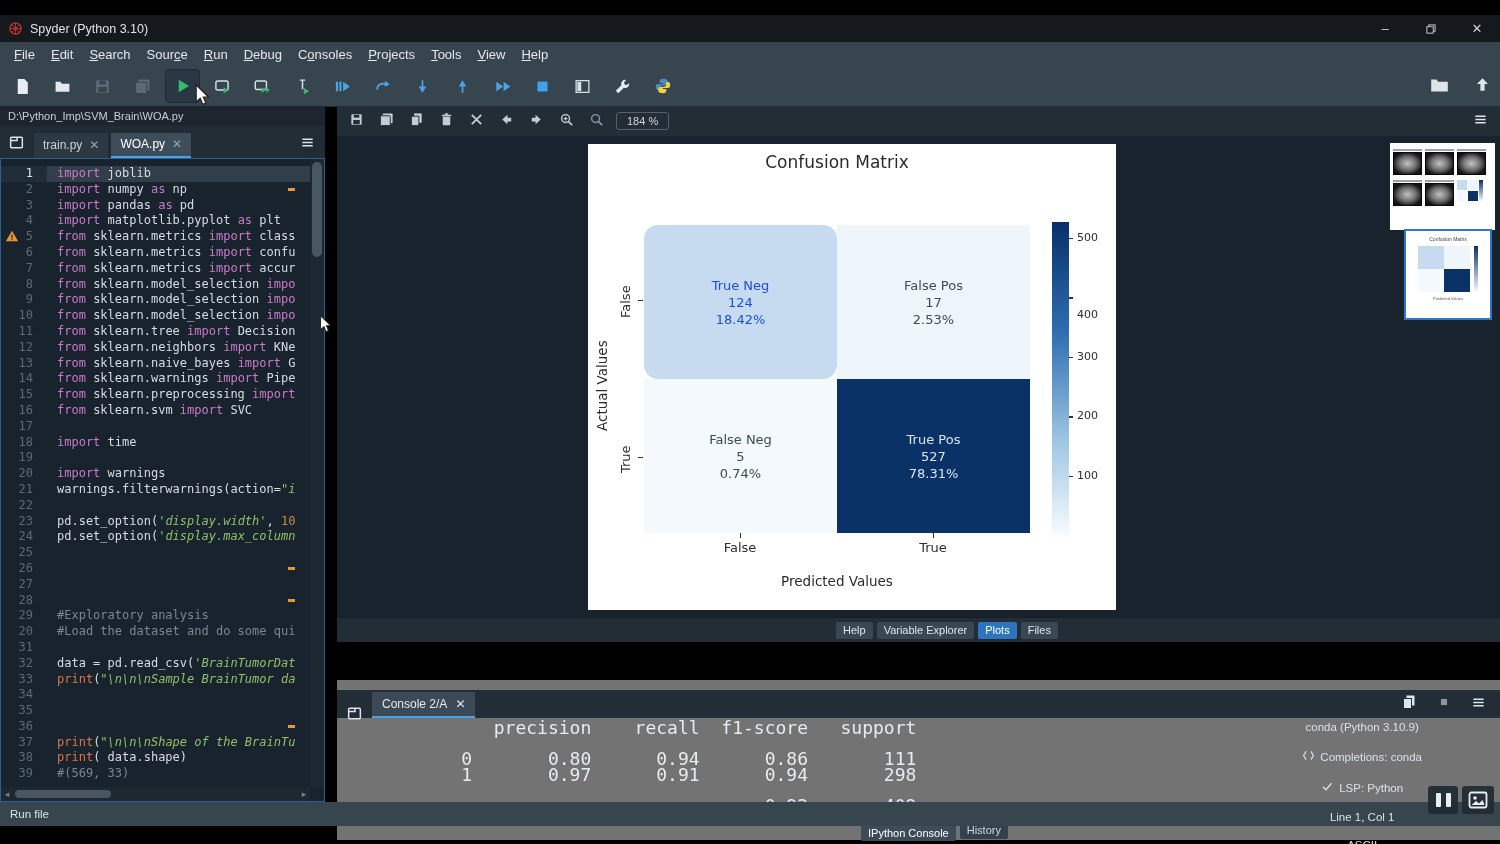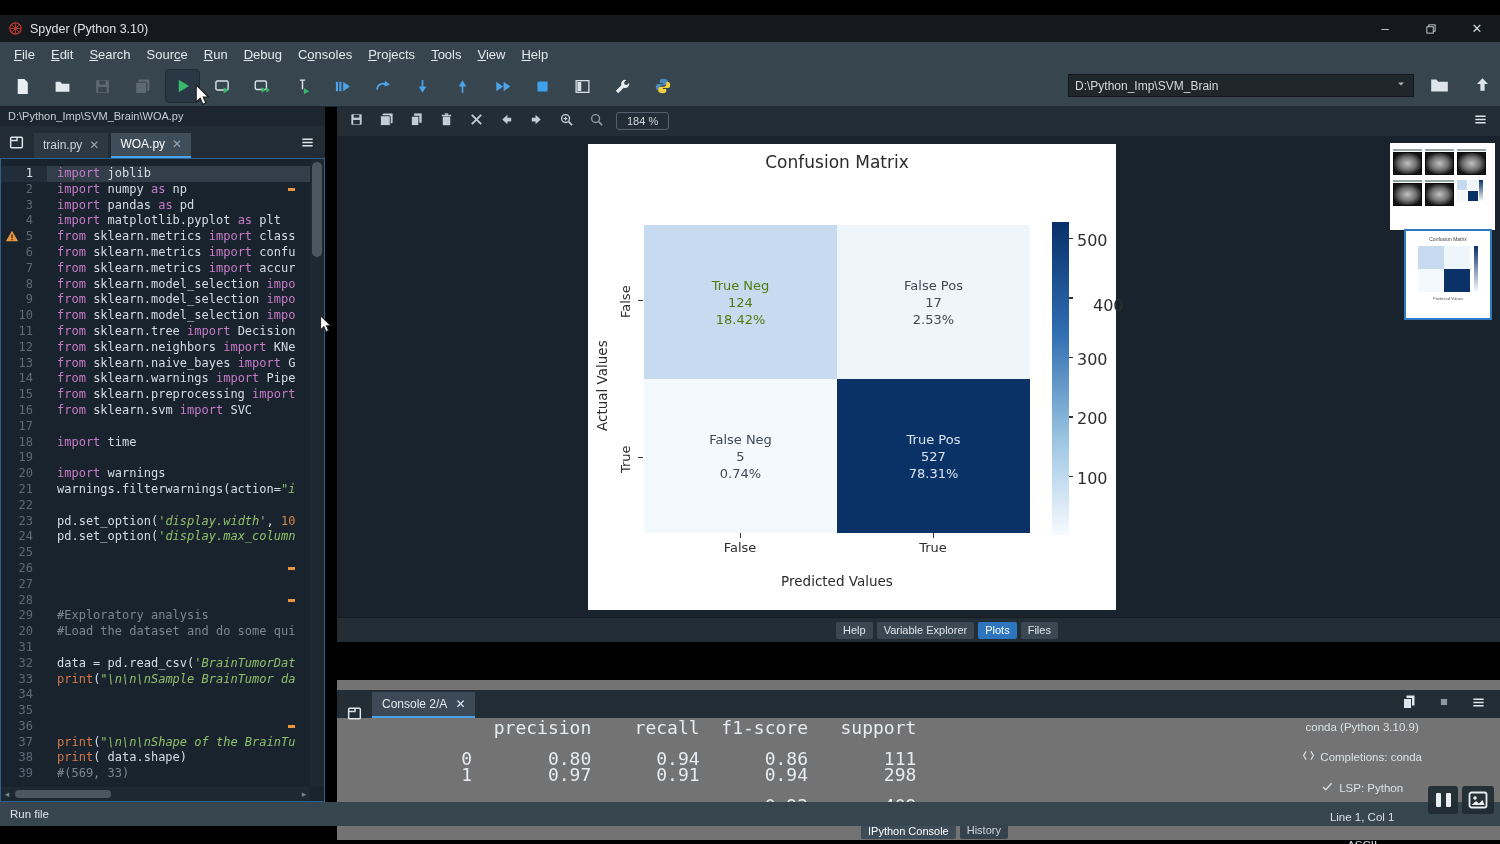--- a/index.html
+++ b/index.html
@@ -64,21 +64,21 @@
   .cell{display:flex;flex-direction:column;align-items:center;justify-content:center;font-size:13px;line-height:17px;}
   .vtext{writing-mode:vertical-rl;transform:rotate(180deg);}
   .ytick{position:absolute;font-size:13px;color:#2e2e2e;text-align:center;}
   .ylab{position:absolute;left:6px;top:183px;height:104px;font-size:13.5px;color:#2b2b2b;}
   .xtick{position:absolute;top:396px;width:80px;text-align:center;font-size:13px;color:#2e2e2e;}
   .xlab{position:absolute;left:56px;width:386px;top:429px;text-align:center;font-size:13.5px;color:#2b2b2b;}
   .tickdash-y{position:absolute;left:50px;width:5px;height:1.4px;background:#333;}
   .tickdash-x{position:absolute;width:1.4px;height:5px;background:#333;top:389px;}
   .cbar{position:absolute;left:464px;top:78px;width:17px;height:313px;background:linear-gradient(180deg,#08306b 0%,#2f6db1 35%,#9dc6e2 70%,#f7fbff 100%);}
   .cbtickline{position:absolute;left:481px;width:4px;height:1.3px;background:#333;}
-  .cbticklab{position:absolute;left:489px;font-size:16px;color:#2e2e2e;text-align:right;}
+  .cbticklab{position:absolute;left:489px;font-size:11px;color:#2e2e2e;text-align:right;}
   
   .thumb1{left:1053px;top:7px;width:105px;height:87px;background:#fff;padding:4px 3px;box-sizing:border-box;}
   .t1grid{display:flex;flex-wrap:wrap;gap:3px;}
   .mimg{width:29px;height:23px;background:radial-gradient(ellipse at center,#c2c2c2 0%,#6f6f6f 45%,#141414 78%);border:1px solid #0a0a0a;box-sizing:border-box;}
   .mcap{width:29px;height:2px;background:#9aa4ab;margin:2px auto 1px auto;}
   .mcm{width:29px;height:23px;display:grid;grid-template-columns:10px 10px 4px;grid-template-rows:10px 10px;gap:1px;padding-top:2px;box-sizing:border-box;}
   .thumb2{left:1069px;top:95px;width:84px;height:87px;background:#fff;outline:2px solid #2d79c7;padding:5px 4px;box-sizing:border-box;}
   .t2title{font-size:5px;color:#444;text-align:center;}
   .t2wrap{display:flex;margin-top:4px;margin-left:8px;}
   .t2grid{width:52px;height:46px;display:grid;grid-template-columns:1fr 1fr;grid-template-rows:1fr 1fr;}
@@ -86,21 +86,21 @@
   .t2xlab{font-size:4px;color:#555;text-align:center;margin-top:4px;}
   
   .console-pane{left:337px;top:680px;right:0;height:160px;background:#737373;text-align:right;}
   .ctabbar{position:absolute;left:0;top:10px;right:0;height:28px;background:#232d36;display:flex;align-items:flex-end;}
   .ctab{margin-left:35px;height:24px;line-height:24px;background:#3c4a57;color:#e2e8ed;font-size:12px;padding:0 10px;border-bottom:2px solid #4aa3e8;display:flex;align-items:center;gap:8px;}
   .cicons{margin-left:auto;display:flex;align-items:center;gap:20px;padding-right:14px;height:28px;}
   .console-pre{position:absolute;left:5px;top:40px;margin:0;font-family:"DejaVu Sans Mono",monospace;
                font-size:18px;line-height:15.6px;color:#e6ecf1;}
   .cbottom{position:absolute;left:0;top:141px;right:0;height:19px;display:flex;align-items:center;padding-left:524px;gap:4px;}
   .cbtab{height:17px;line-height:17px;padding:0 7px;font-size:11px;background:#35424e;color:#cfd6dc;border-radius:2px;}
-  .cbtab.active{background:#3d4c59;color:#fff;border-top:2px solid #5eead4;height:15px;line-height:15px;}
+  .cbtab.active{background:#3d4c59;color:#fff;border-top:6px solid #5eead4;height:15px;line-height:15px;}
   
   .statusbar{left:0;top:802px;right:0;height:24px;background:#37454f;display:flex;align-items:center;color:#dbe1e6;font-size:11.5px;}
   .status-left{margin-left:10px;}
   #status-items{margin-left:auto;margin-right:78px;display:flex;align-items:center;gap:16px;flex-direction:column;}
   .sitem{display:flex;align-items:center;gap:5px;}
   
   .ovbtn{width:30px;height:28px;background:rgba(32,42,50,.92);border-radius:3px;display:flex;align-items:center;justify-content:center;}
   .pausebars{display:flex;gap:5px;}
   .pausebars i{display:block;width:5px;height:14px;background:#e8eef2;border-radius:1px;}
 </style>
@@ -239,28 +239,20 @@
             <path d="M14.2 4.6a3.8 3.8 0 01-5 4.6L4 14.4l-2.3-2.3 5.2-5.2a3.8 3.8 0 014.6-5l-2 2 .4 2.2 2.2.4z" fill="#e6ebef"></path>
           </svg>
         </span>
         <span class="tbtn">
           <svg width="18" height="18" viewBox="0 0 16 16">
             <path d="M7.9 1.6c-2.2 0-2.8.9-2.8 2v1.8h3v.8H3.5C2.2 6.2 1.6 7.3 1.6 8.9c0 1.6.6 2.6 1.9 2.6h1.6V9.6c0-1.2 1-2.2 2.2-2.2h3c1 0 1.9-.9 1.9-2V3.6c0-1.1-1.2-2-4.3-2z" fill="#4e8cc0"></path>
             <path d="M8.1 14.4c2.2 0 2.8-.9 2.8-2v-1.8h-3v-.8h4.6c1.3 0 1.9-1.1 1.9-2.7 0-1.6-.6-2.6-1.9-2.6h-1.6v1.9c0 1.2-1 2.2-2.2 2.2h-3c-1 0-1.9.9-1.9 2v1.8c0 1.1 1.2 2 4.3 2z" fill="#f4cf3f"></path>
           </svg>
         </span>
       </div>
-    <div class="abs pathbox">
-      <span>D:\Python_Imp\SVM_Brain</span>
-      <span class="caret">
-        <svg width="12" height="12" viewBox="0 0 16 16">
-            <path d="M4 6l4 4 4-4z" fill="#aab4bc"></path>
-          </svg>
-      </span>
-    </div>
     <span class="abs" style="left:1430px;top:11px;">
       <svg width="19" height="17" viewBox="0 0 16 14">
           <path d="M1 12V2h4.4L7 3.8h8V12z" fill="#dde4ea"></path>
         </svg>
     </span>
     <span class="abs" style="left:1474px;top:10px;">
       <svg width="17" height="17" viewBox="0 0 16 16">
           <path d="M8 2.2l5.2 5.3H10V13.8H6V7.5H2.8z" fill="#dde4ea"></path>
         </svg>
     </span>
@@ -399,21 +391,21 @@
             <path d="M2.5 4.5h11M2.5 8h11M2.5 11.5h11" stroke="#dde4ea" stroke-width="1.6"></path>
           </svg>
       </span>
     </div>
 
     <div class="abs pcanvas">
 
       <div class="abs figure">
         <div class="fig-title">Confusion Matrix</div>
         <div class="axes" id="matrix-cells">
-            <div class="cell" style="background: rgb(198, 219, 239); color: #4d7c0f;">
+            <div class="cell" style="background: rgb(198, 219, 239); color: #1d4ed8; border-radius: 14px;">
               <div>True Neg</div>
               <div>124</div>
               <div>18.42%</div>
             </div>
             <div class="cell" style="background: rgb(238, 245, 251); color: rgb(63, 74, 84);">
               <div>False Pos</div>
               <div>17</div>
               <div>2.53%</div>
             </div>
             <div class="cell" style="background: rgb(244, 249, 253); color: rgb(63, 74, 84);">
@@ -435,21 +427,21 @@
         <div class="tickdash-x" style="left:152px;"></div>
         <div class="tickdash-x" style="left:345px;"></div>
         <span class="xtick" style="left:112px;">False</span>
         <span class="xtick" style="left:305px;">True</span>
         <div class="xlab">Predicted Values</div>
         <div class="cbar"></div>
         <div id="cbar-ticks">
             <div class="cbtickline" style="top: 94.0361px;"></div>
             <div class="cbticklab" style="top: 87.0361px;">500</div>
             <div class="cbtickline" style="top: 153.429px;"></div>
-            <div class="cbticklab" style="top: 152px; margin-left: 16px;">400</div>
+            <div class="cbticklab" style="top: 164px;">400</div>
             <div class="cbtickline" style="top: 212.822px;"></div>
             <div class="cbticklab" style="top: 205.822px;">300</div>
             <div class="cbtickline" style="top: 272.214px;"></div>
             <div class="cbticklab" style="top: 265.214px;">200</div>
             <div class="cbtickline" style="top: 331.607px;"></div>
             <div class="cbticklab" style="top: 324.607px;">100</div>
           </div>
       </div>
 
       <div class="abs thumb1">

